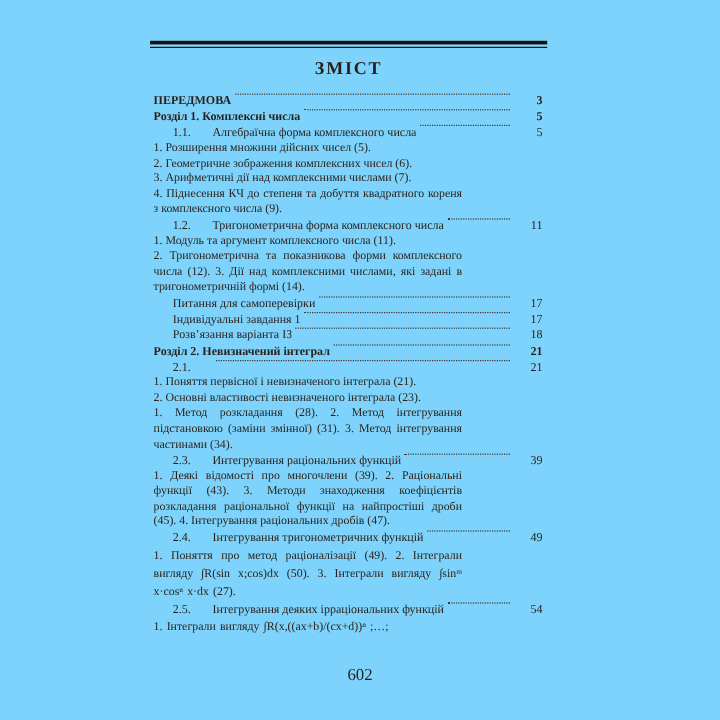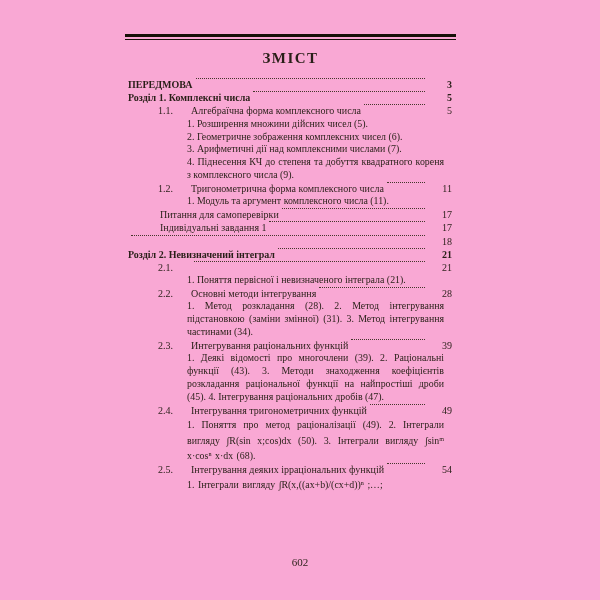--- a/index.html
+++ b/index.html
@@ -1,45 +1,45 @@
 <!DOCTYPE html>
 <html><head>
 <meta charset="utf-8">
 <style>
   html,body{margin:0;padding:0;background:#ffffff;}
   .sheet{
-    position:relative;width:600px;height:600px;background:#f9a8d4;overflow:hidden;
+    position:relative;width:600px;height:600px;background:#7dd3fc;overflow:hidden;
     font-family:"Liberation Serif", serif;color:#291f18;
   }
   .top-rule{
     position:absolute;left:125px;top:34px;width:331px;height:2px;
     border-top:3.5px solid #171008;border-bottom:1.5px solid #171008;
   }
   .title{
     position:absolute;top:50px;left:125px;width:331px;text-align:center;
     font-size:15px;font-weight:bold;letter-spacing:1.5px;
   }
   #toc{position:absolute;left:128px;top:78px;width:324px;}
   .row{display:flex;align-items:flex-start;font-size:10px;line-height:13.2px;}
   .row.bold{font-weight:bold;}
-  .row.plain .label{margin-left:32px;}
-  .row.section .num{flex:none;width:33px;margin-left:30px;}
+  .row.plain .label{margin-left:16px;}
+  .row.section .num{flex:none;width:33px;margin-left:16px;}
   .label{flex:none;max-width:250px;white-space:nowrap;overflow:hidden;}
   .leader{
     flex:1;min-width:8px;margin:0 3px 2px 3px;
     border-bottom:1.7px dotted #45372b;
   }
   .pg{flex:none;width:24px;text-align:right;}
   .notes{
-    margin-left:59px;width:257px;font-size:9.9px;line-height:12.9px;
+    width:257px;font-size:9.9px;line-height:12.9px;
     text-align:justify;color:#2d231c;
   }
   .note.math{line-height:15.4px;word-spacing:1px;}
   .footer{
-    position:absolute;top:556px;left:0;width:600px;text-align:center;font-size:11px;
+    position:absolute;top:556px;left:0;width:600px;text-align:center;font-size:14px;
   }
 </style>
 </head>
 <body>
 
 <div class="sheet">
   <div class="top-rule"></div>
   <div class="title">ЗМІСТ</div>
   <div id="toc">
       <div class="row bold">
@@ -65,74 +65,71 @@
         <div class="note">4. Піднесення КЧ до степеня та добуття квадратного кореня з комплексного числа (9).</div>
       </div>
       <div class="row section">
         <span class="num">1.2.</span>
         <span class="label">Тригонометрична форма комплексного числа</span>
         <span class="leader"></span>
         <span class="pg">11</span>
       </div>
       <div class="notes">
         <div class="note">1. Модуль та аргумент комплексного числа (11).</div>
+        <div class="note">2. Тригонометрична та показникова форми комплексного числа (12). 3. Дії над комплексними числами, які задані в тригонометричній формі (14).</div>
       </div>
       <div class="row plain">
         <span class="label">Питання для самоперевірки</span>
         <span class="leader"></span>
         <span class="pg">17</span>
       </div>
       <div class="row plain">
         <span class="label">Індивідуальні завдання 1</span>
         <span class="leader"></span>
         <span class="pg">17</span>
       </div>
       <div class="row plain">
+        <span class="label">Розв’язання варіанта ІЗ</span>
         <span class="leader"></span>
         <span class="pg">18</span>
       </div>
       <div class="row bold">
         <span class="label">Розділ 2. Невизначений інтеграл</span>
         <span class="leader"></span>
         <span class="pg">21</span>
       </div>
       <div class="row section">
         <span class="num">2.1.</span>
         <span class="leader"></span>
         <span class="pg">21</span>
       </div>
       <div class="notes">
         <div class="note">1. Поняття первісної і невизначеного інтеграла (21).</div>
-      </div>
-      <div class="row section">
-        <span class="num">2.2.</span>
-        <span class="label">Основні методи інтегрування</span>
-        <span class="leader"></span>
-        <span class="pg">28</span>
+        <div class="note">2. Основні властивості невизначеного інтеграла (23).</div>
       </div>
       <div class="notes">
         <div class="note">1. Метод розкладання (28). 2. Метод інтегрування підстановкою (заміни змінної) (31). 3. Метод інтегрування частинами (34).</div>
       </div>
       <div class="row section">
         <span class="num">2.3.</span>
         <span class="label">Интегрування раціональних функцій</span>
         <span class="leader"></span>
         <span class="pg">39</span>
       </div>
       <div class="notes">
         <div class="note">1. Деякі відомості про многочлени (39). 2. Раціональні функції (43). 3. Методи знаходження коефіцієнтів розкладання раціональної функції на найпростіші дроби (45). 4. Інтегрування раціональних дробів (47).</div>
       </div>
       <div class="row section">
         <span class="num">2.4.</span>
         <span class="label">Інтегрування тригонометричних функцій</span>
         <span class="leader"></span>
         <span class="pg">49</span>
       </div>
       <div class="notes">
-        <div class="note math">1. Поняття про метод раціоналізації (49). 2. Інтеграли вигляду ∫R(sin x;cos)dx (50). 3. Інтеграли вигляду ∫sinᵐ x·cosⁿ x·dx (68).</div>
+        <div class="note math">1. Поняття про метод раціоналізації (49). 2. Інтеграли вигляду ∫R(sin x;cos)dx (50). 3. Інтеграли вигляду ∫sinᵐ x·cosⁿ x·dx (27).</div>
       </div>
       <div class="row section">
         <span class="num">2.5.</span>
         <span class="label">Інтегрування деяких ірраціональних функцій</span>
         <span class="leader"></span>
         <span class="pg">54</span>
       </div>
       <div class="notes">
         <div class="note math">1. Інтеграли вигляду ∫R(x,((ax+b)/(cx+d))ⁿ ;…;</div>
       </div>

